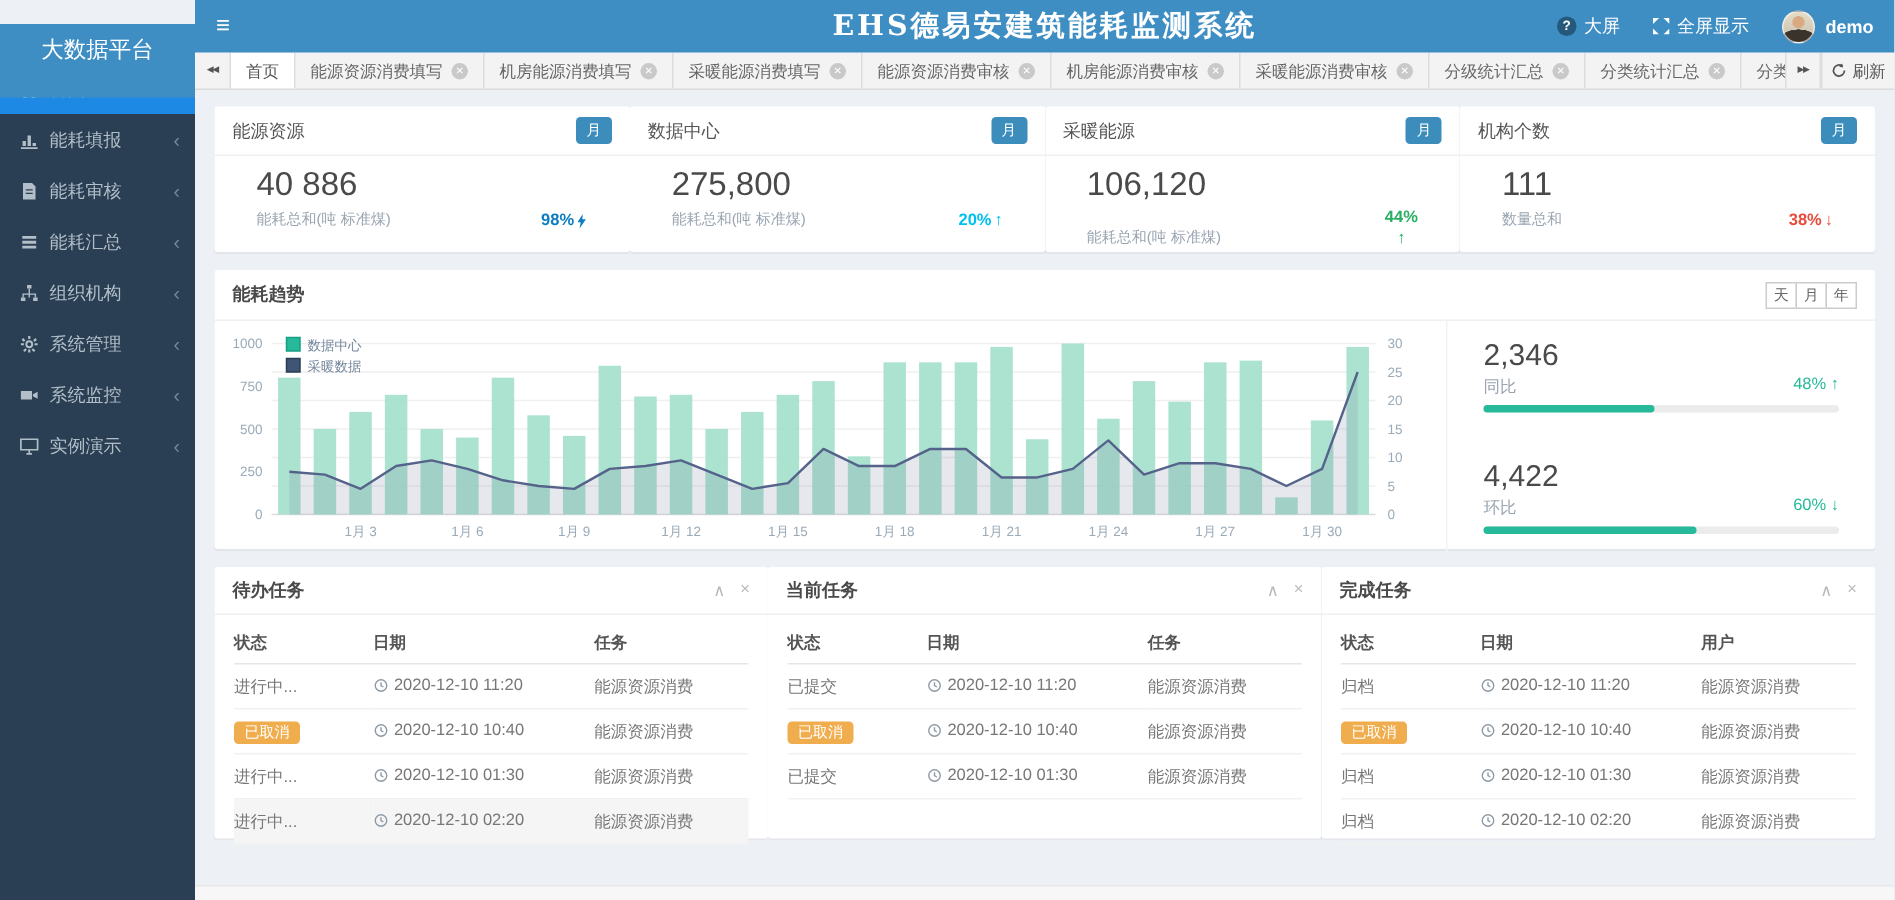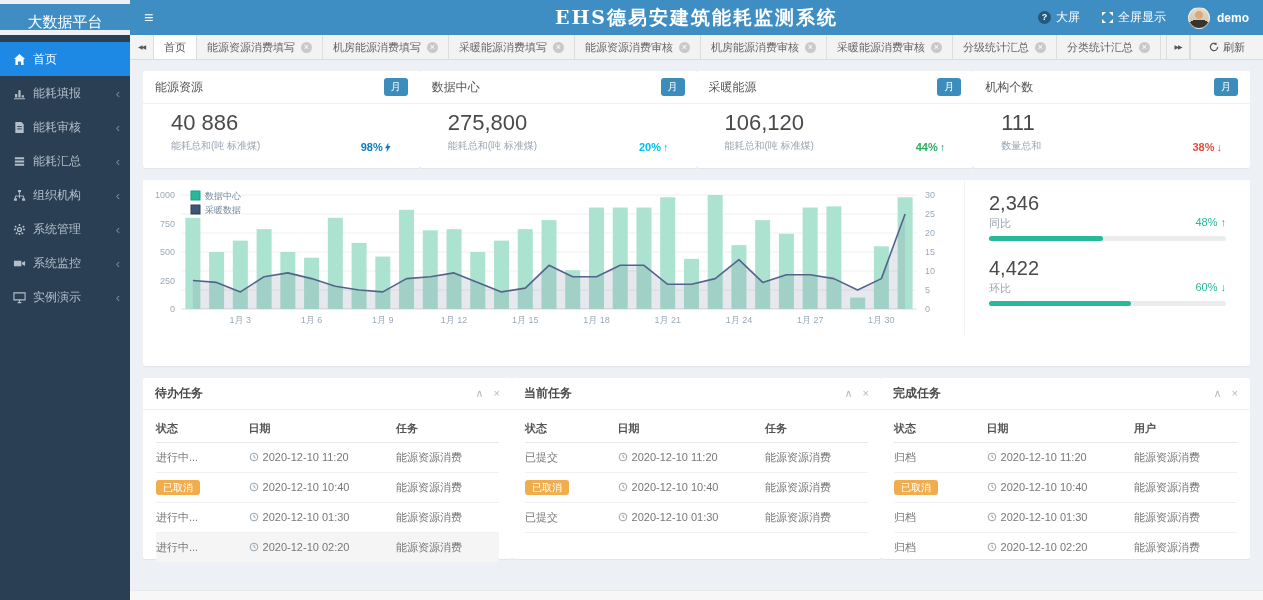--- a/index.html
+++ b/index.html
@@ -1,20 +1,20 @@
 <!DOCTYPE html>
 <html><head>
 <meta charset="utf-8">
 <style>
   * { margin:0; padding:0; box-sizing:border-box; }
   body { font-family:"Liberation Sans","DejaVu Sans",sans-serif; background:#d8dce1; }
   .screen{position:relative;width:1263px;height:600px;background:#edf1f5;overflow:hidden;}
 
   
-  .brand{position:absolute;top:4px;left:0;width:130px;height:26px;background:#3e8ec4;color:#fff;
+  .brand{position:absolute;top:16px;left:0;width:130px;height:49px;background:#3e8ec4;color:#fff;
     text-align:center;line-height:35px;font-size:15px;z-index:3;cursor:pointer;}
   .topbar{position:absolute;top:0;left:130px;right:0;height:35px;background:#3e8ec4;z-index:2;}
   .hamburger{position:absolute;left:14px;top:0;line-height:35px;color:#fff;font-size:16px;cursor:pointer;}
   .app-title{position:absolute;left:0;right:0;top:0;text-align:center;line-height:34px;color:#fff;
     font-size:19px;font-weight:bold;font-family:"DejaVu Serif","Liberation Serif",serif;letter-spacing:2px;}
   .top-right{position:absolute;right:14px;top:0;height:35px;display:flex;align-items:center;gap:22px;color:#fff;font-size:12px;}
   .top-link{display:flex;align-items:center;gap:5px;cursor:pointer;}
   .q-icon{display:inline-block;width:13px;height:13px;border-radius:50%;background:rgba(15,45,65,.55);
     font-size:9px;text-align:center;line-height:13px;font-weight:bold;}
   .fs-icon{width:11px;height:11px;fill:#fff;display:block;}
@@ -41,21 +41,21 @@
   .tabbar{position:absolute;top:35px;left:130px;right:0;height:25px;background:#f3f3f3;
     border-bottom:1px solid #dcdcdc;display:flex;align-items:stretch;font-size:11px;color:#666;z-index:1;}
   .tab-scroll{width:24px;text-align:center;line-height:25px;font-size:6px;letter-spacing:-1px;color:#555;
     border-right:1px solid #ddd;cursor:pointer;}
   .tab-scroll.right{border-left:1px solid #ddd;}
   .tabs{flex:1;display:flex;overflow:hidden;}
   .tab{display:flex;align-items:center;padding:0 10px;border-right:1px solid #ddd;white-space:nowrap;cursor:pointer;}
   .tab.active{background:#fff;color:#555;}
   .tab-close{width:11px;height:11px;margin-left:6px;border-radius:50%;background:#c9c9c9;color:#fff;
     font-size:9px;line-height:11px;text-align:center;}
-  .tab-refresh{display:flex;align-items:center;gap:4px;padding:0 18px;cursor:pointer;color:#555;border-left:1px solid #ddd;}
+  .tab-refresh{display:flex;align-items:center;gap:4px;padding:0 6px;cursor:pointer;color:#555;border-left:1px solid #ddd;}
   .tab-refresh svg{width:10px;height:10px;stroke:#555;}
 
   
   .content{position:absolute;top:60px;left:130px;right:0;bottom:0;padding:11px 13px;}
   .cards-row{display:flex;}
   .card{flex:1;background:#fff;border-radius:2px;box-shadow:0 1px 1px rgba(0,0,0,.05);height:97px;}
   .card-head{display:flex;justify-content:space-between;align-items:center;padding:7px 12px;
     border-bottom:1px solid #f0f0f0;font-size:12px;color:#555;}
   .badge-month{background:#3c8dbc;color:#fff;font-size:10px;padding:2px 7px;border-radius:3px;cursor:pointer;}
   .card-body{padding:6px 28px 8px;}
@@ -67,21 +67,21 @@
   
   .panel{background:#fff;border-radius:2px;box-shadow:0 1px 1px rgba(0,0,0,.05);}
   .trend{margin-top:12px;height:186px;}
   .panel-head{display:flex;justify-content:space-between;align-items:center;padding:7px 12px;border-bottom:1px solid #f0f0f0;}
   .panel-title{font-size:12px;font-weight:bold;color:#4a4a4a;}
   .range-btn{width:21px;height:18px;border:1px solid #ccc;background:#fff;font-size:10px;color:#666;
     margin-left:-1px;cursor:pointer;padding:0;font-family:inherit;}
   .trend-body{display:flex;height:155px;}
   .chart-svg{width:821px;height:150px;margin-top:3px;}
   .trend-summary{width:286px;border-left:1px solid #f3f3f3;padding:12px 24px 0 24px;}
-  .sum-item{margin-bottom:16px;}
+  .sum-item{margin-bottom:32px;}
   .sum-value{font-size:20px;color:#4a4a4a;}
   .sum-row{display:flex;justify-content:space-between;font-size:11px;color:#9aa5b1;margin:1px 0 5px;}
   .sum-pct{color:#26b99a;font-weight:normal;}
   .sum-track{height:5px;background:#ececec;border-radius:3px;}
   .sum-fill{height:5px;background:#26b99a;border-radius:3px;}
 
   
   .tasks-row{display:flex;margin-top:12px;}
   .task-panel{flex:1;height:181px;}
   .panel-ctrls{color:#b9b9b9;font-size:11px;display:flex;gap:10px;}
@@ -297,21 +297,21 @@
         </div>
         <div class="card">
           <div class="card-head">
             <span>采暖能源</span>
             <span class="badge-month">月</span>
           </div>
           <div class="card-body">
             <div class="card-value">106,120</div>
             <div class="card-foot">
               <span>能耗总和(吨 标准煤)</span>
-              <span class="card-pct" style="color: rgb(39, 174, 96);">
+              <span class="card-pct" style="color: rgb(39, 174, 96); flex-direction: column;">
                 <span>44%</span>
                 <span>↑</span>
               </span>
             </div>
           </div>
         </div>
         <div class="card">
           <div class="card-head">
             <span>机构个数</span>
             <span class="badge-month">月</span>
@@ -323,20 +323,24 @@
               <span class="card-pct" style="color: rgb(231, 76, 60);">
                 <span>38%</span>
                 <span>↓</span>
               </span>
             </div>
           </div>
         </div>
       </div>
 
     <section class="panel trend">
+      <div class="panel-head">
+        <span class="panel-title">能耗趋势</span>
+        <span class="range-group"><button class="range-btn">天</button><button class="range-btn">月</button><button class="range-btn">年</button></span>
+      </div>
       <div class="trend-body">
         <svg class="chart-svg" viewBox="0 0 821 150">
             <line x1="38" x2="774" y1="126" y2="126" stroke="#dcdcdc" stroke-width="1"></line>
             <line x1="38" x2="774" y1="107" y2="107" stroke="#efefef" stroke-width="1"></line>
             <line x1="38" x2="774" y1="88" y2="88" stroke="#efefef" stroke-width="1"></line>
             <line x1="38" x2="774" y1="69" y2="69" stroke="#efefef" stroke-width="1"></line>
             <line x1="38" x2="774" y1="50" y2="50" stroke="#efefef" stroke-width="1"></line>
             <line x1="38" x2="774" y1="31" y2="31" stroke="#efefef" stroke-width="1"></line>
             <line x1="38" x2="774" y1="12" y2="12" stroke="#efefef" stroke-width="1"></line>
             <text x="32" y="129" text-anchor="end" font-size="9" fill="#9aaab8">0</text>

